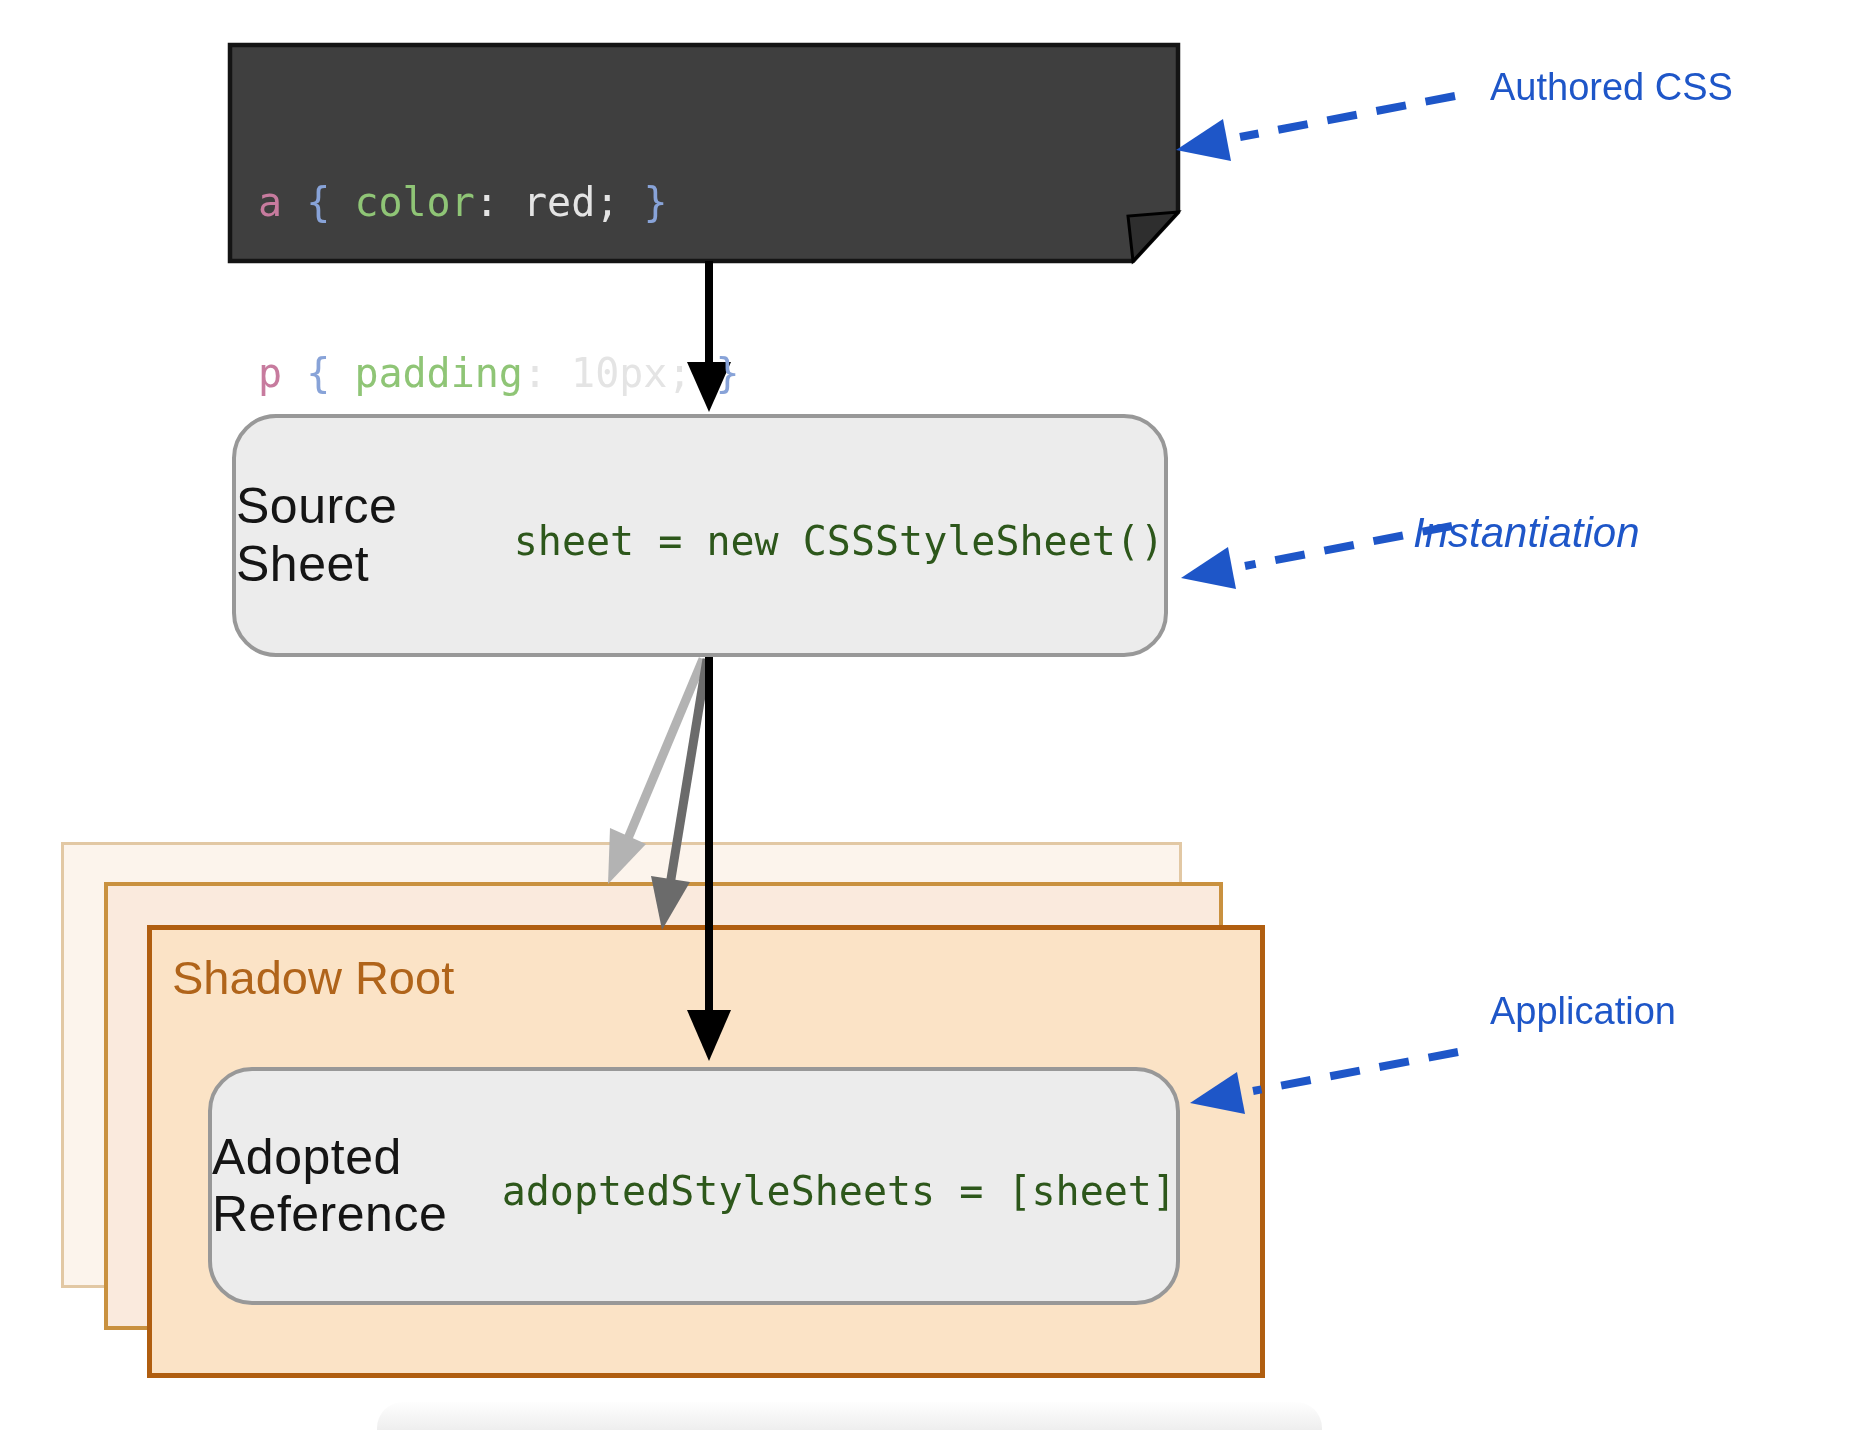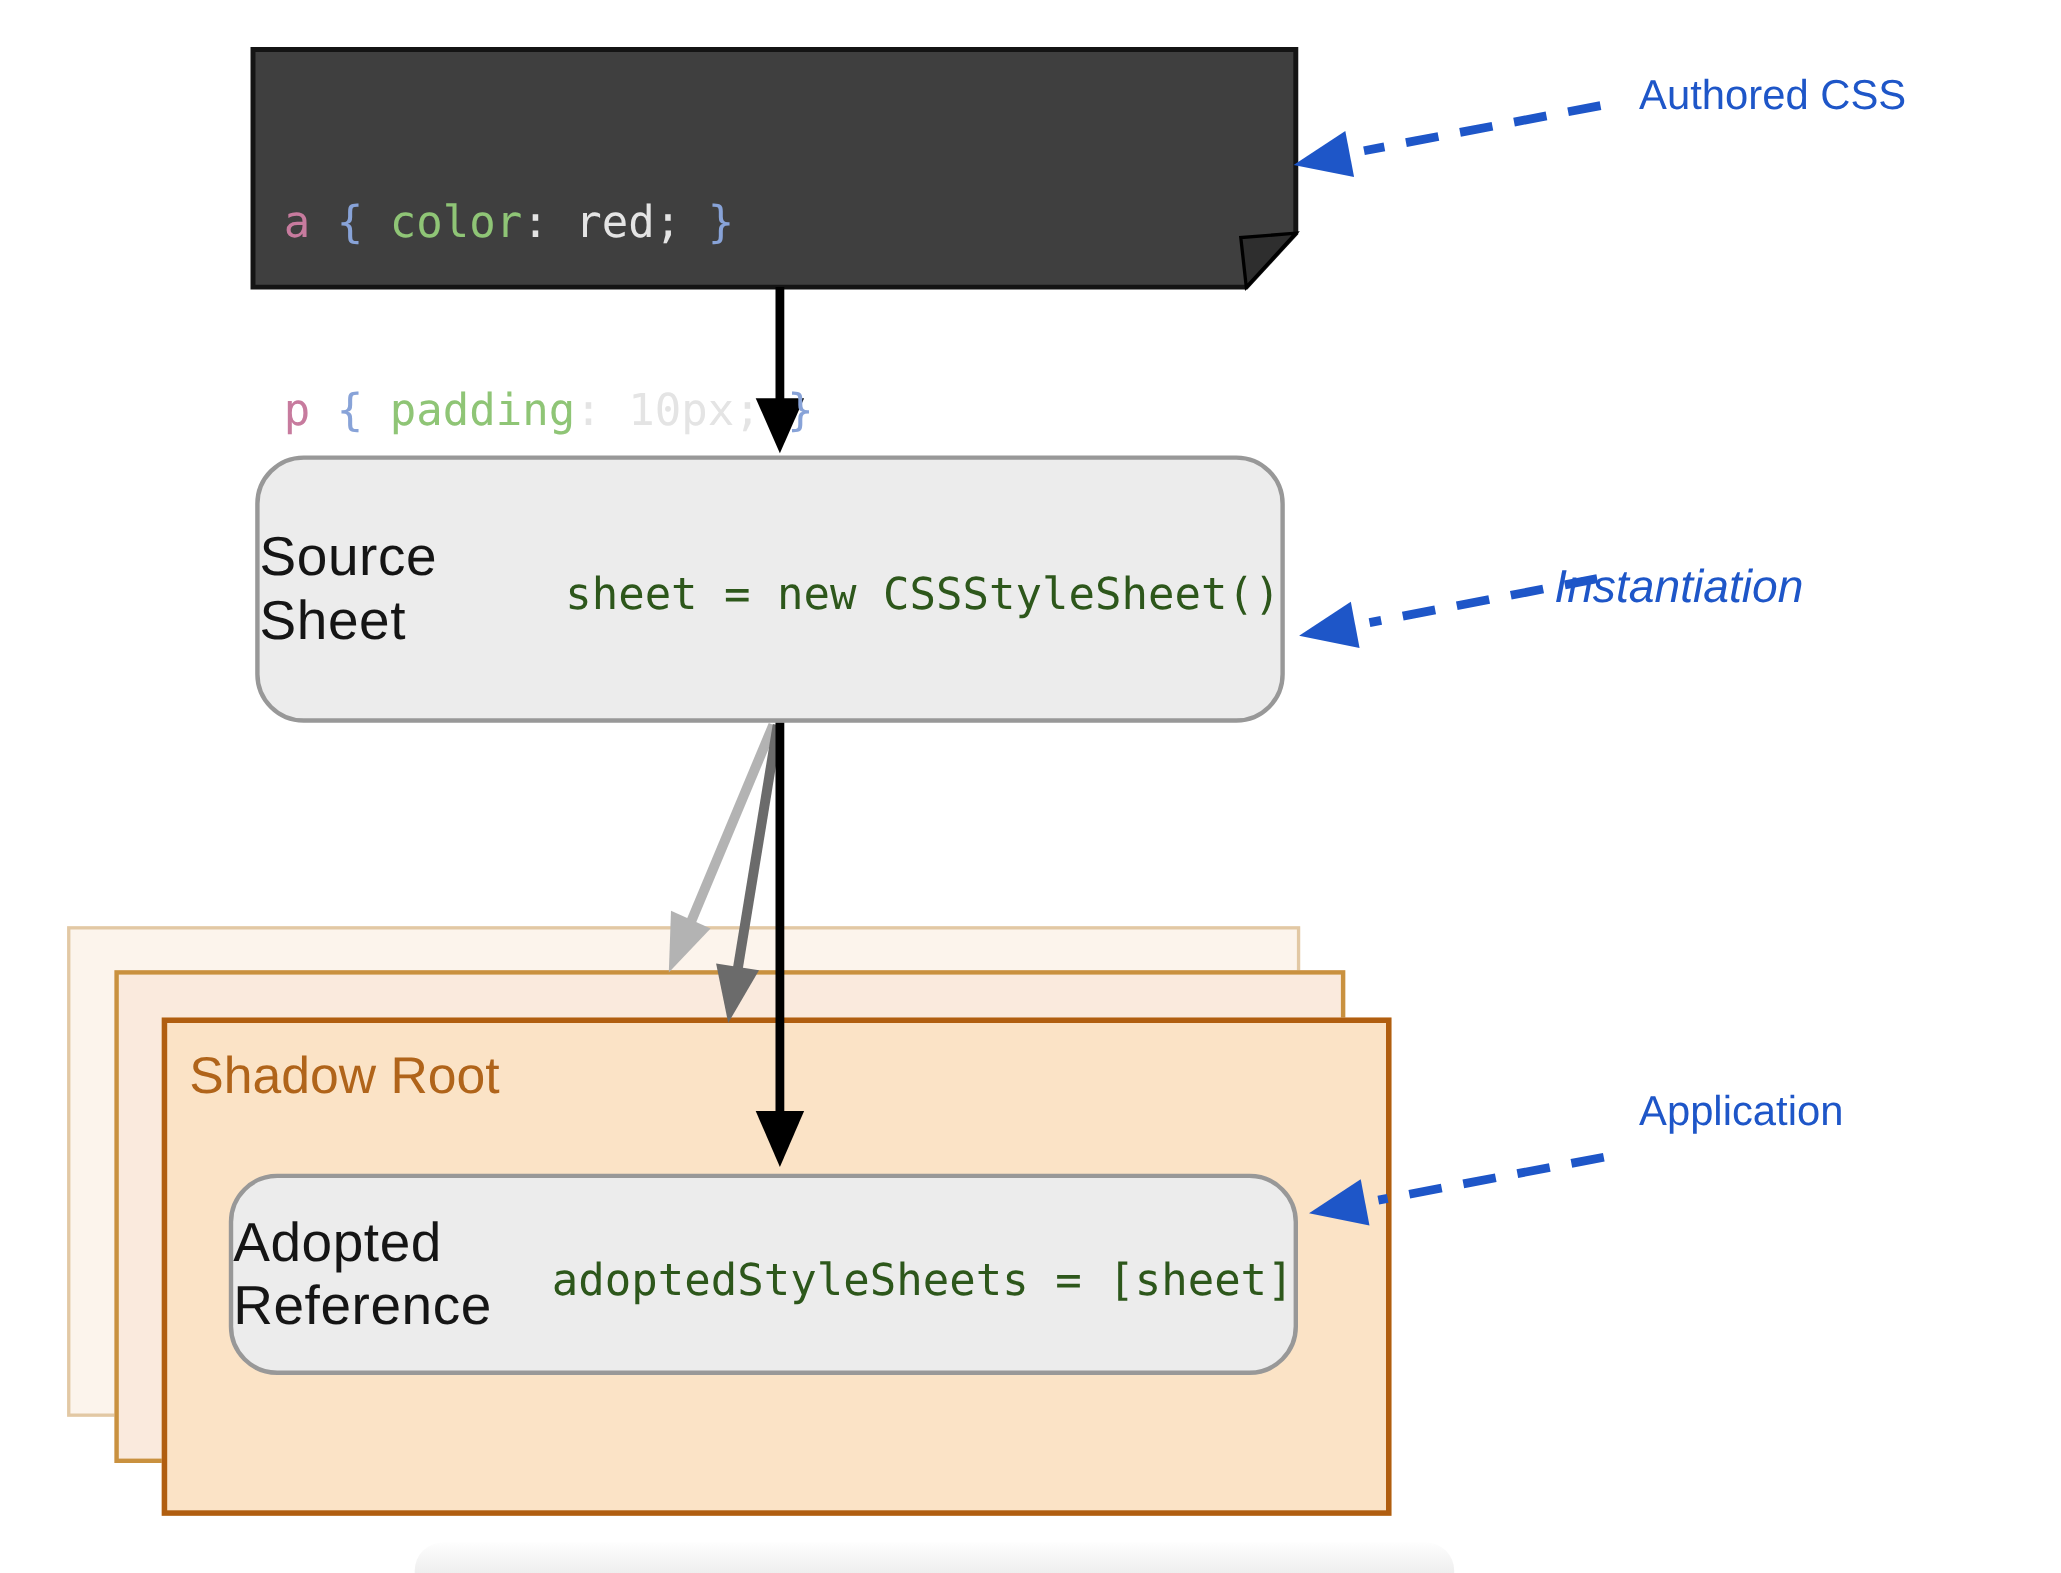--- a/index.html
+++ b/index.html
@@ -7,21 +7,21 @@
     position:relative;width:1874px;height:1430px;background:#ffffff;overflow:hidden;
     font-family:"Liberation Sans", sans-serif;
   }
   
   .node-box{
     position:absolute;background:#ececec;border:4px solid #989898;border-radius:44px;
     display:flex;flex-direction:row;align-items:center;justify-content:center;
     box-sizing:border-box;
   }
   .source-sheet-box{left:232px;top:414px;width:936px;height:243px;}
-  .adopted-box{left:208px;top:1067px;width:972px;height:183px;}
+  .adopted-box{left:208px;top:1067px;width:972px;height:238px;}
   .node-title{
     font-size:50px;color:#151515;letter-spacing:0.5px;line-height:1.15;
   }
   .node-code{
     font-family:"DejaVu Sans Mono", monospace;font-size:40px;color:#2d571b;
     margin-top:10px;white-space:pre;
   }
   
   .shadow-layer{position:absolute;box-sizing:border-box;}
   .shadow-back{left:61px;top:842px;width:1121px;height:446px;background:#fcf4ec;border:3px solid #e2c8a4;}

